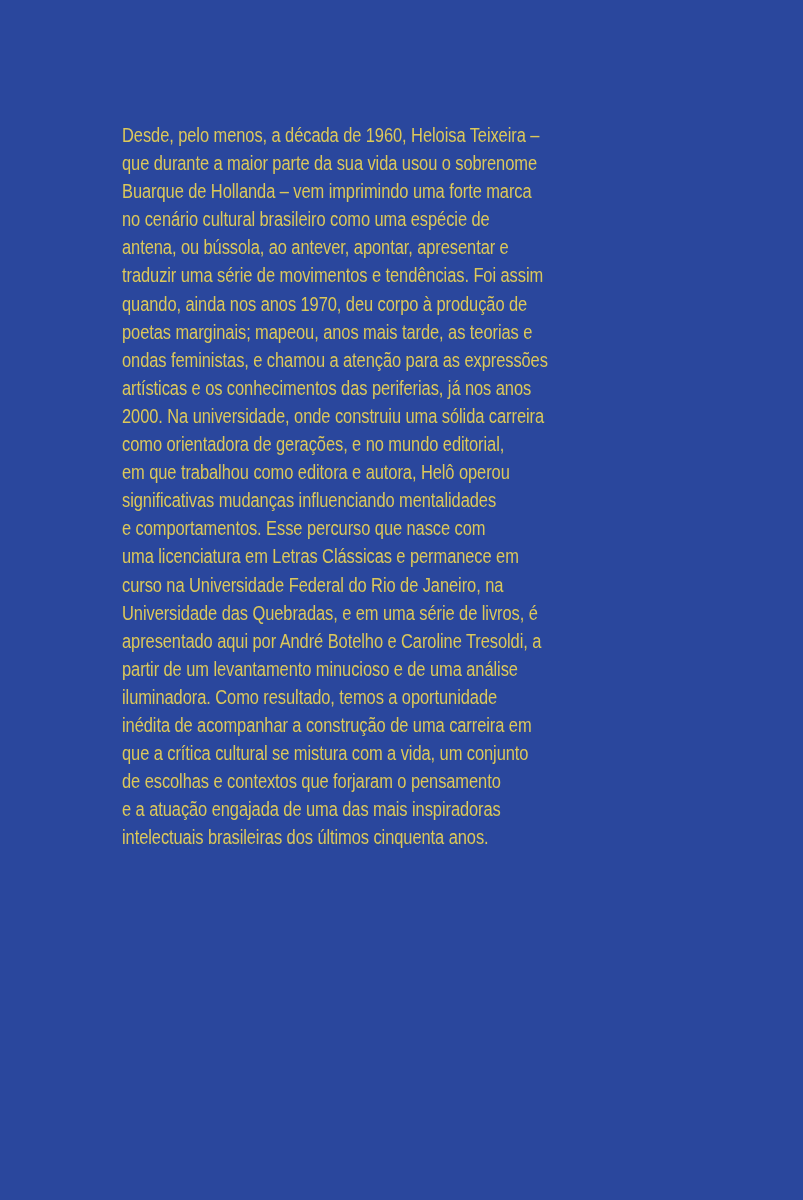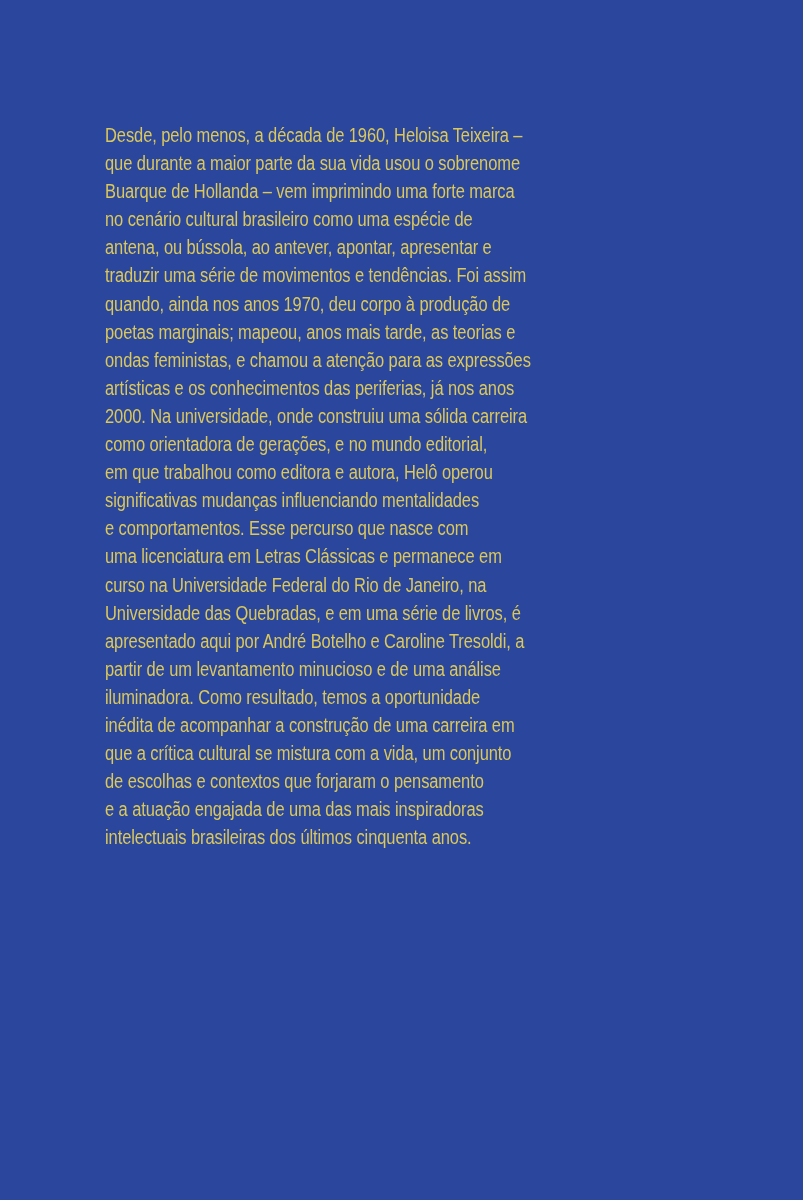--- a/index.html
+++ b/index.html
@@ -9,21 +9,21 @@
   body {
     width: 803px;
     height: 1200px;
     background: #2A479D; 
     overflow: hidden;
     position: relative;
     font-family: "Liberation Sans", "DejaVu Sans", sans-serif;
   }
   .flap-text {
     position: absolute;
-    left: 105px;
+    left: 122px;
     top: 121px;
     width: 460px;
     color: #DCC85A; 
     font-size: 19.5px;
     font-weight: 500;
     letter-spacing: -0.1px;
   }
   .text-line {
     white-space: nowrap;
     line-height: 28.1px;

